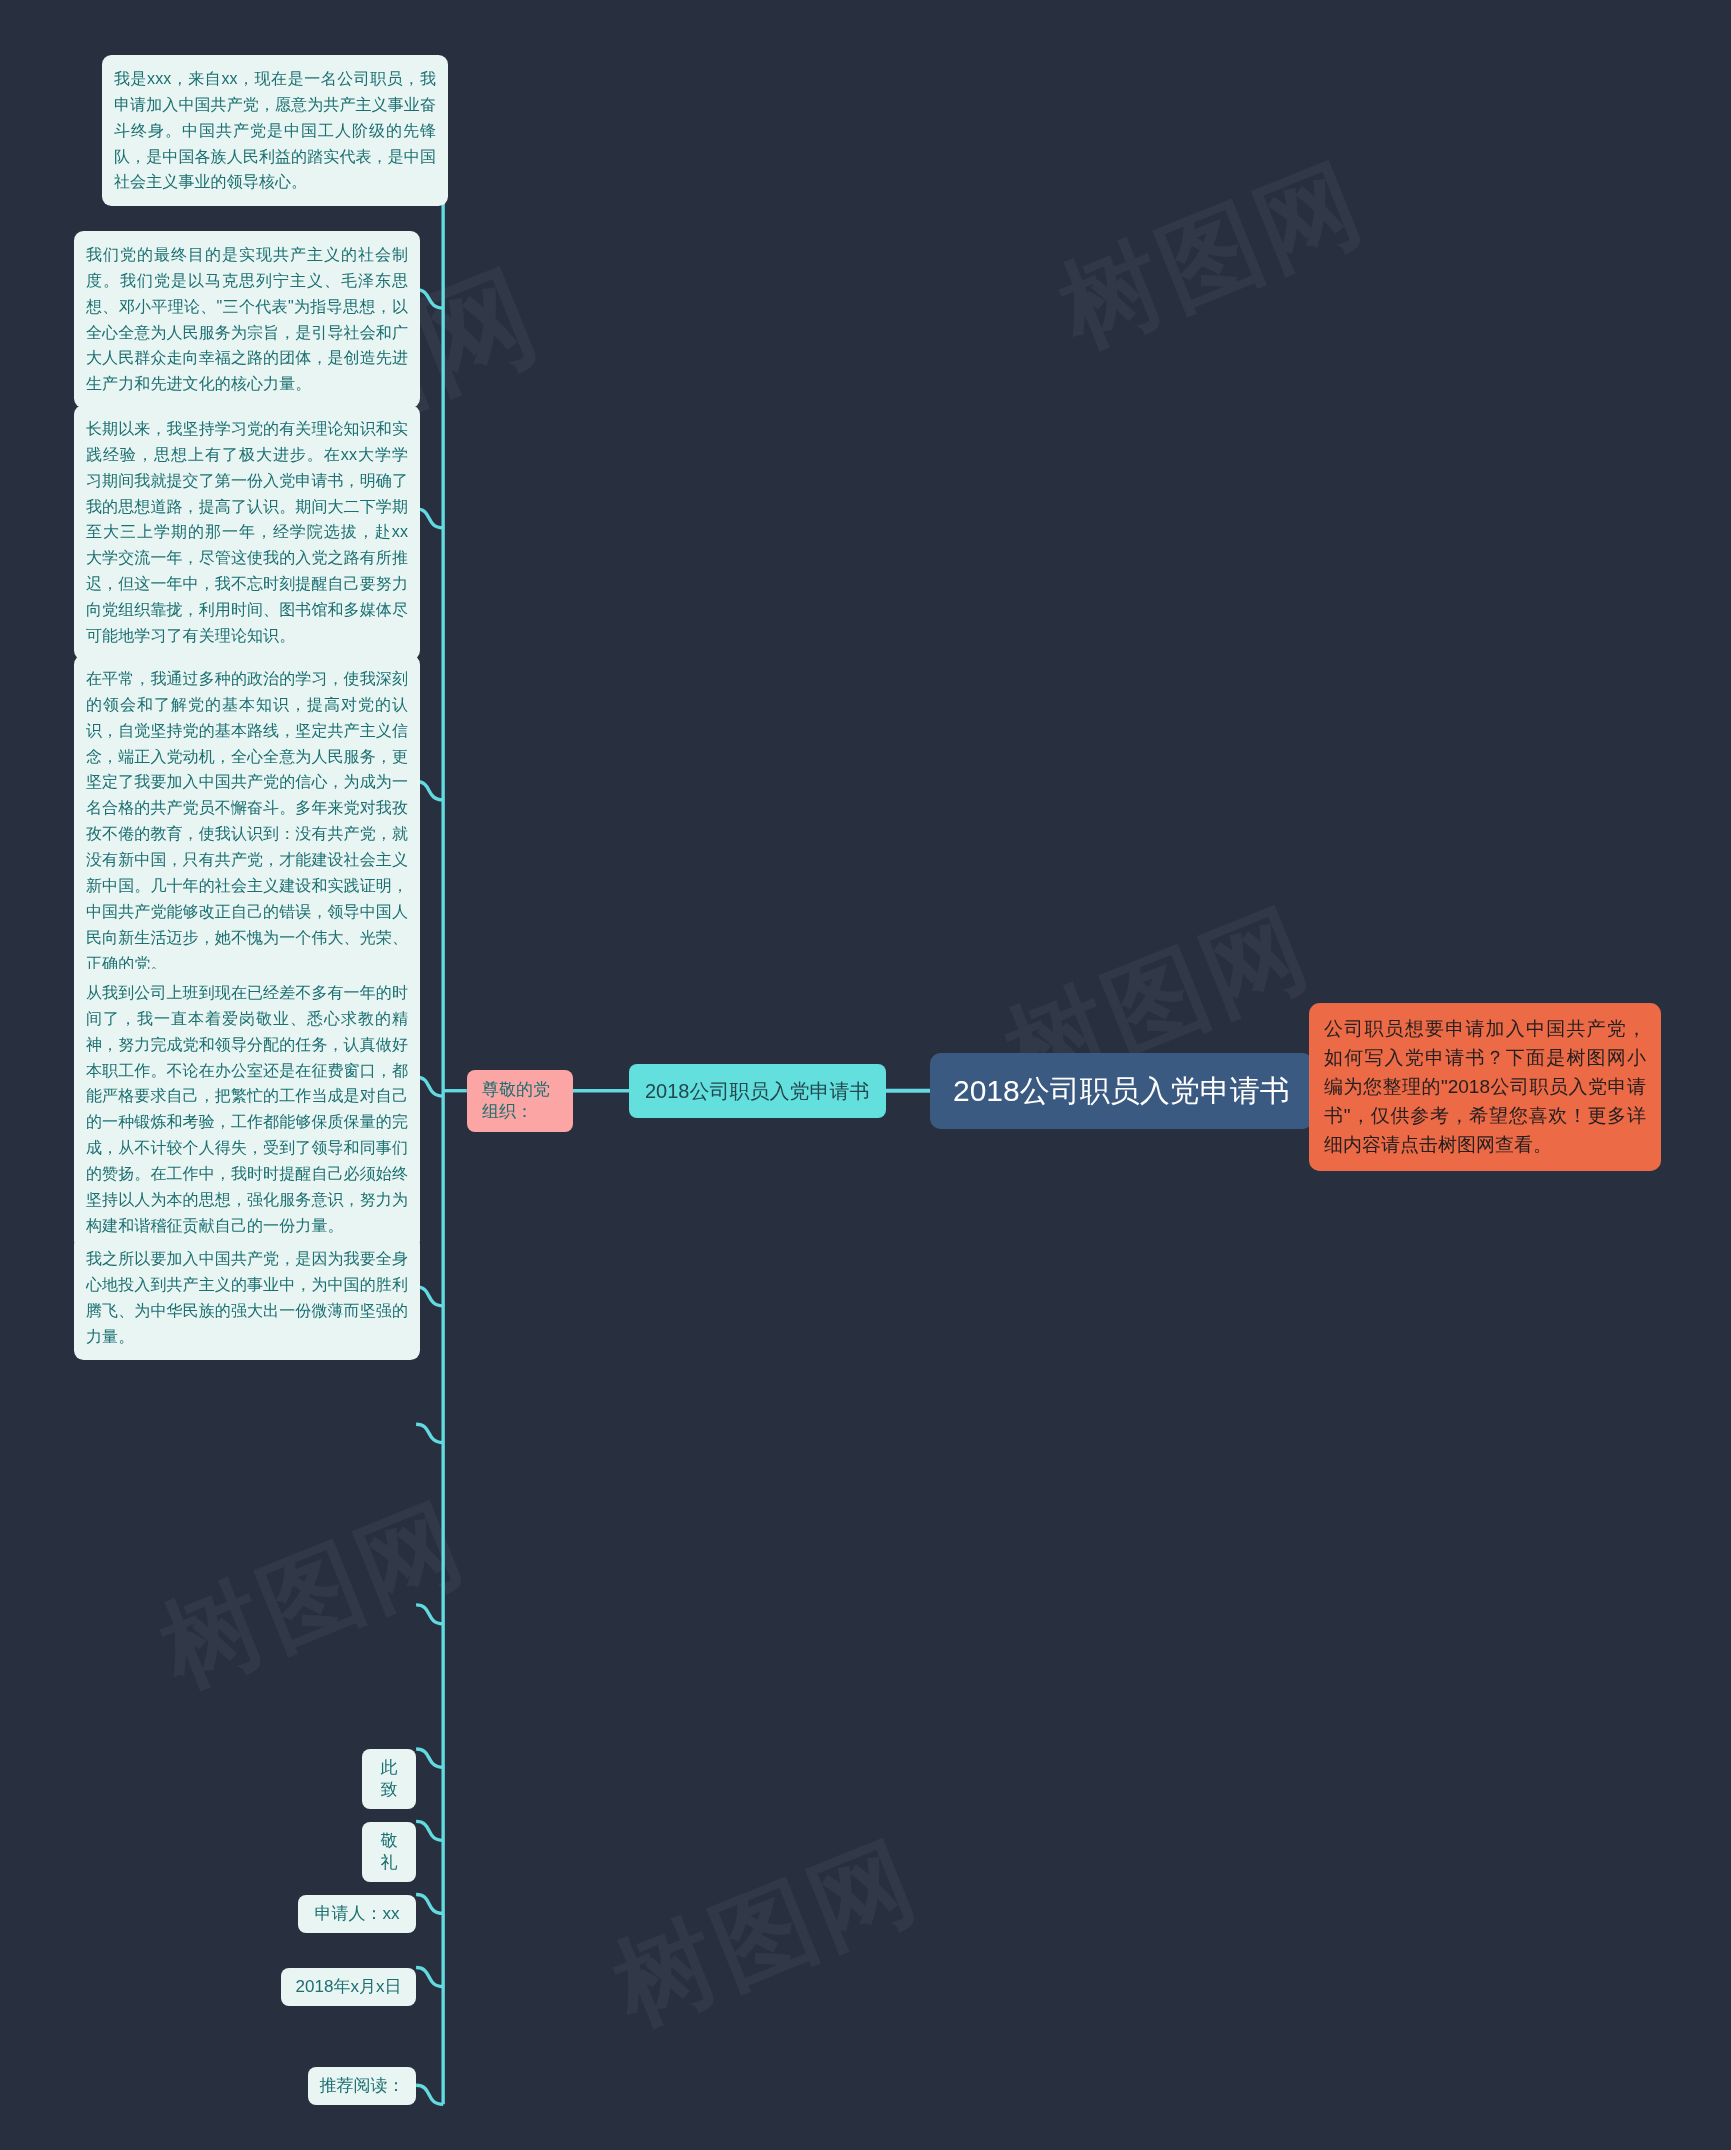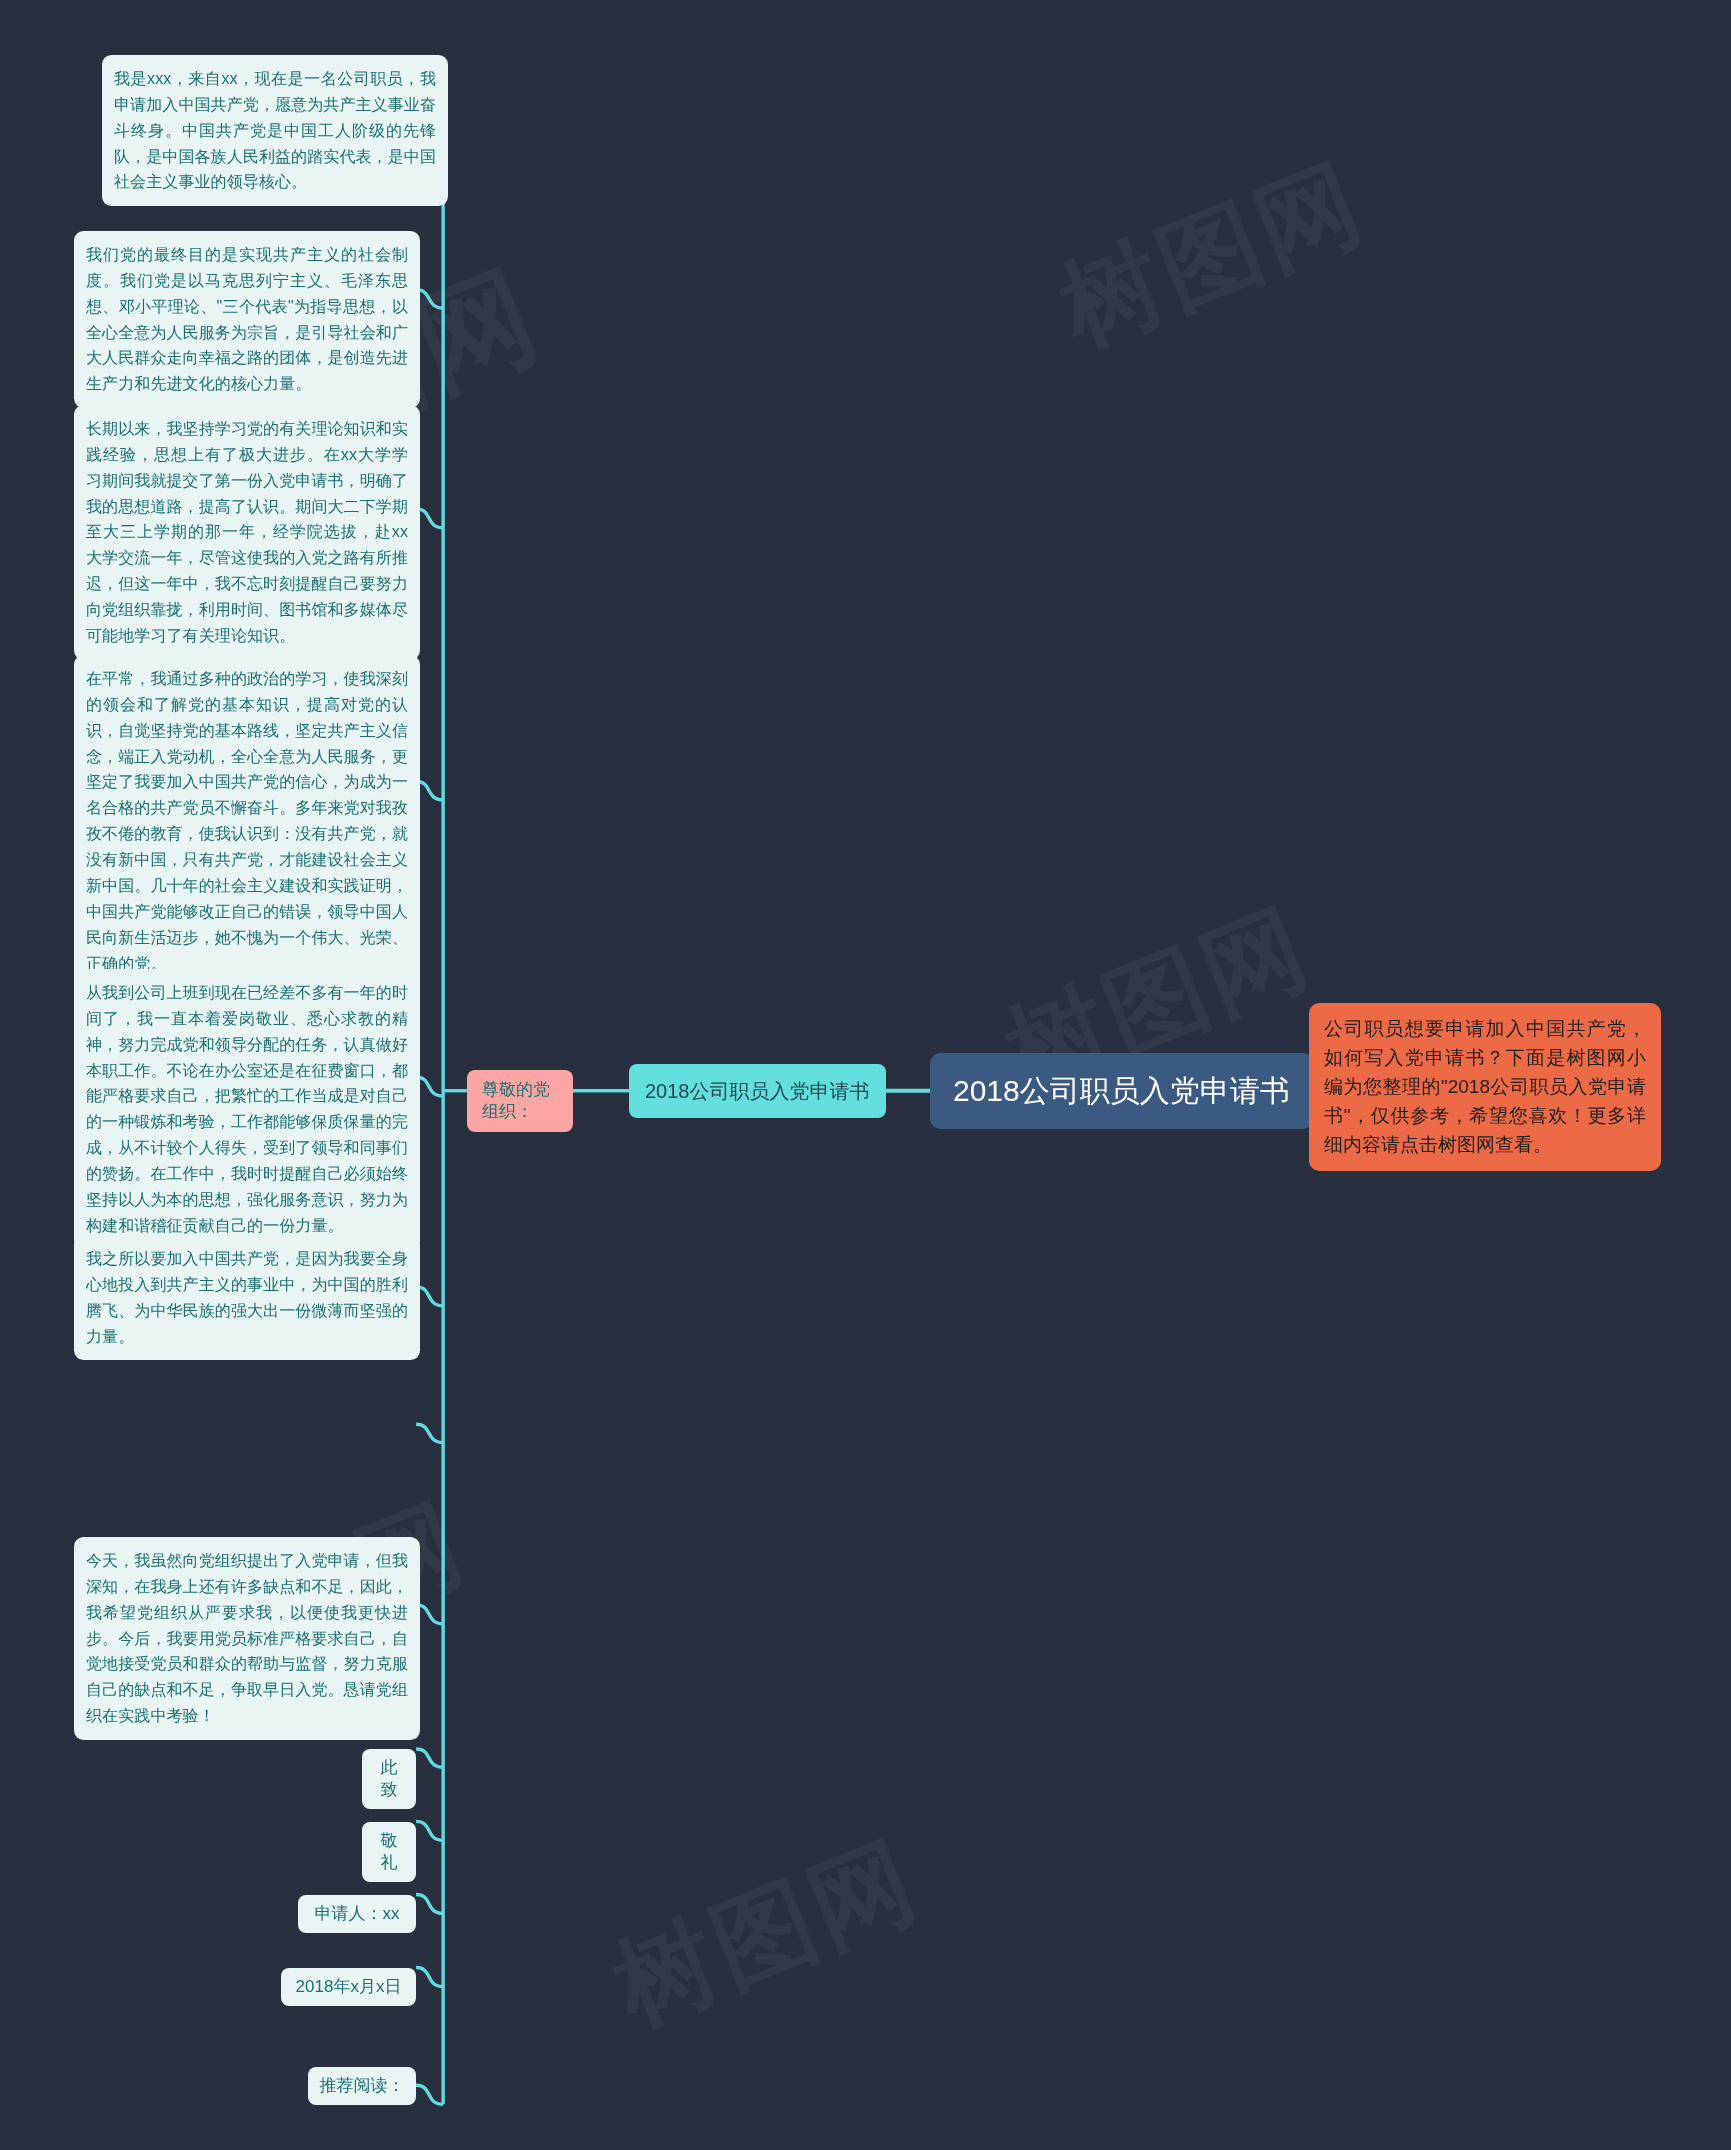--- a/index.html
+++ b/index.html
@@ -174,21 +174,20 @@
 
   <div class="node leaf" style="left:74px; top:405px; width:346px;">长期以来，我坚持学习党的有关理论知识和实践经验，思想上有了极大进步。在xx大学学习期间我就提交了第一份入党申请书，明确了我的思想道路，提高了认识。期间大二下学期至大三上学期的那一年，经学院选拔，赴xx大学交流一年，尽管这使我的入党之路有所推迟，但这一年中，我不忘时刻提醒自己要努力向党组织靠拢，利用时间、图书馆和多媒体尽可能地学习了有关理论知识。</div>
 
   <div class="node leaf" style="left:74px; top:655px; width:346px;">在平常，我通过多种的政治的学习，使我深刻的领会和了解党的基本知识，提高对党的认识，自觉坚持党的基本路线，坚定共产主义信念，端正入党动机，全心全意为人民服务，更坚定了我要加入中国共产党的信心，为成为一名合格的共产党员不懈奋斗。多年来党对我孜孜不倦的教育，使我认识到：没有共产党，就没有新中国，只有共产党，才能建设社会主义新中国。几十年的社会主义建设和实践证明，中国共产党能够改正自己的错误，领导中国人民向新生活迈步，她不愧为一个伟大、光荣、正确的党。</div>
 
   <div class="node leaf" style="left:74px; top:969px; width:346px;">从我到公司上班到现在已经差不多有一年的时间了，我一直本着爱岗敬业、悉心求教的精神，努力完成党和领导分配的任务，认真做好本职工作。不论在办公室还是在征费窗口，都能严格要求自己，把繁忙的工作当成是对自己的一种锻炼和考验，工作都能够保质保量的完成，从不计较个人得失，受到了领导和同事们的赞扬。在工作中，我时时提醒自己必须始终坚持以人为本的思想，强化服务意识，努力为构建和谐稽征贡献自己的一份力量。</div>
 
   <div class="node leaf" style="left:74px; top:1235px; width:346px;">我之所以要加入中国共产党，是因为我要全身心地投入到共产主义的事业中，为中国的胜利腾飞、为中华民族的强大出一份微薄而坚强的力量。</div>
 
 
-  <div class="node leaf" style="left:74px; top:1537px; width:346px;">今天，我虽然向党组织提出了入党申请，但我深知，在我身上还有许多缺点和不足，因此，我希望党组织从严要求我，以便使我更快进步。今后，我要用党员标准严格要求自己，自觉地接受党员和群众的帮助与监督，努力克服自己的缺点和不足，争取早日入党。恳请党组织在实践中考验！</div>
 
   <div class="node leaf-small" style="left:362px; top:1749px; width:54px;">此致</div>
 
   <div class="node leaf-small" style="left:362px; top:1822px; width:54px;">敬礼</div>
 
   <div class="node leaf-small" style="left:298px; top:1895px; width:118px;">申请人：xx</div>
 
   <div class="node leaf-small" style="left:281px; top:1968px; width:135px;">2018年x月x日</div>
 
   <div class="node leaf-small" style="left:308px; top:2067px; width:108px;">推荐阅读：</div>

